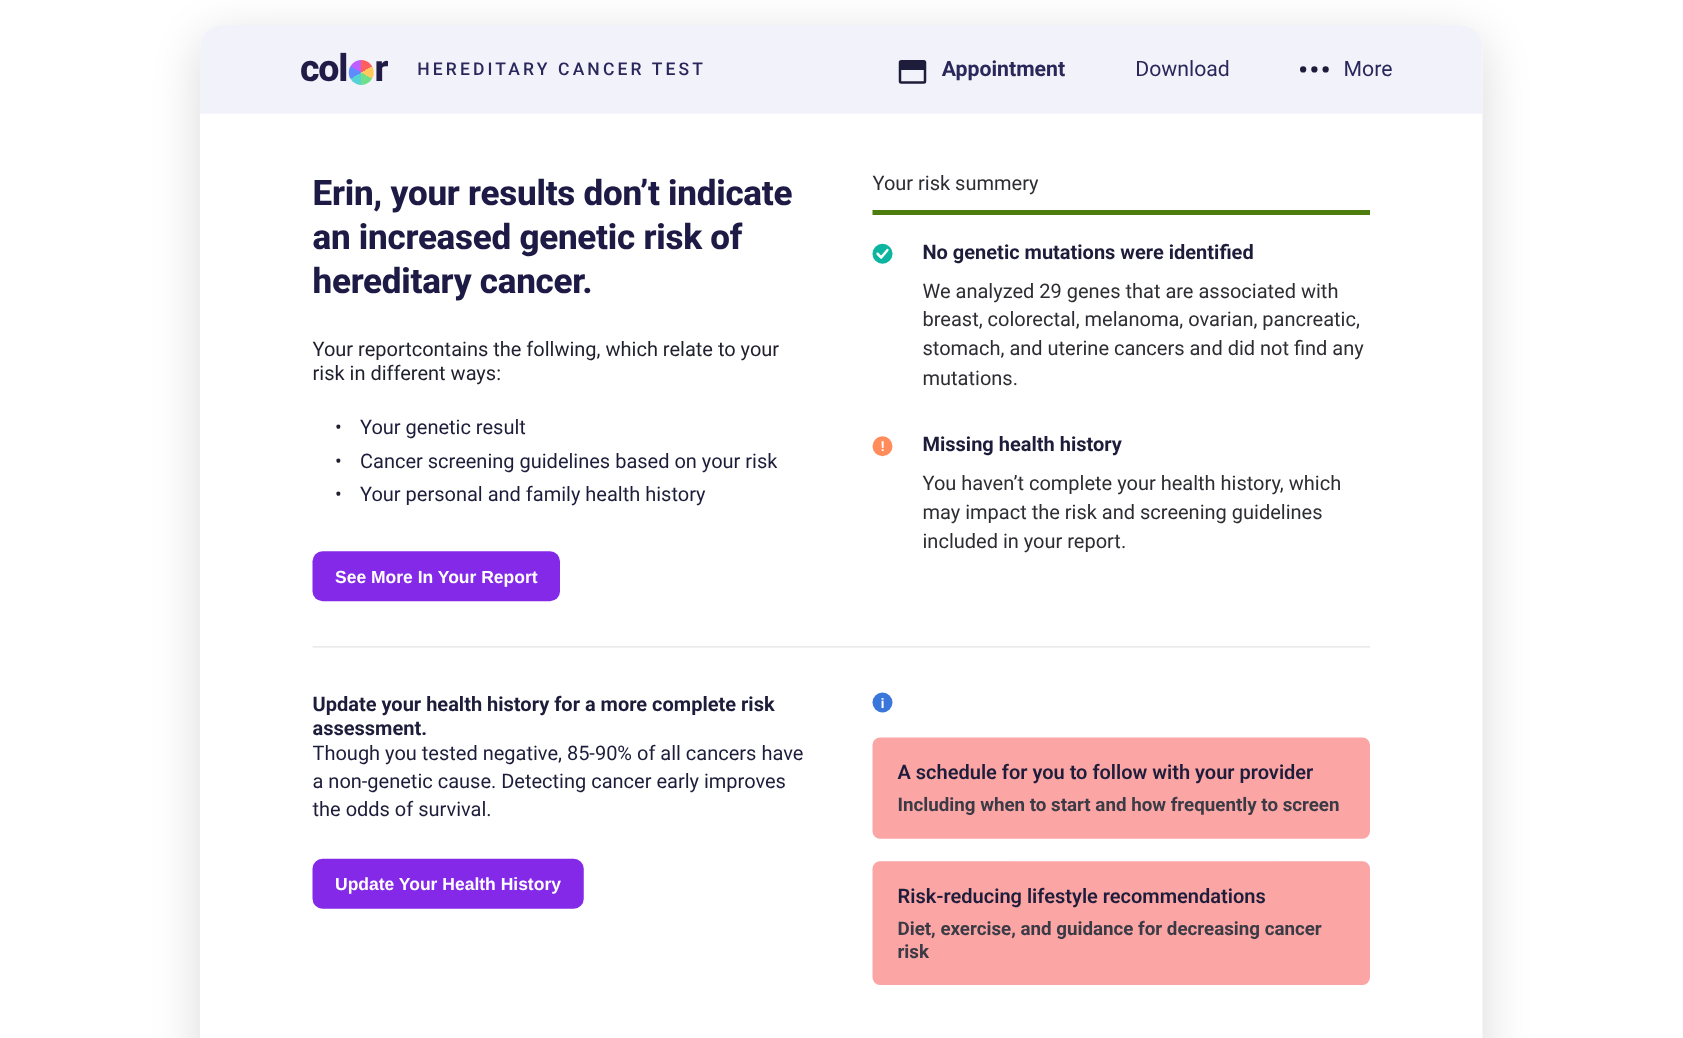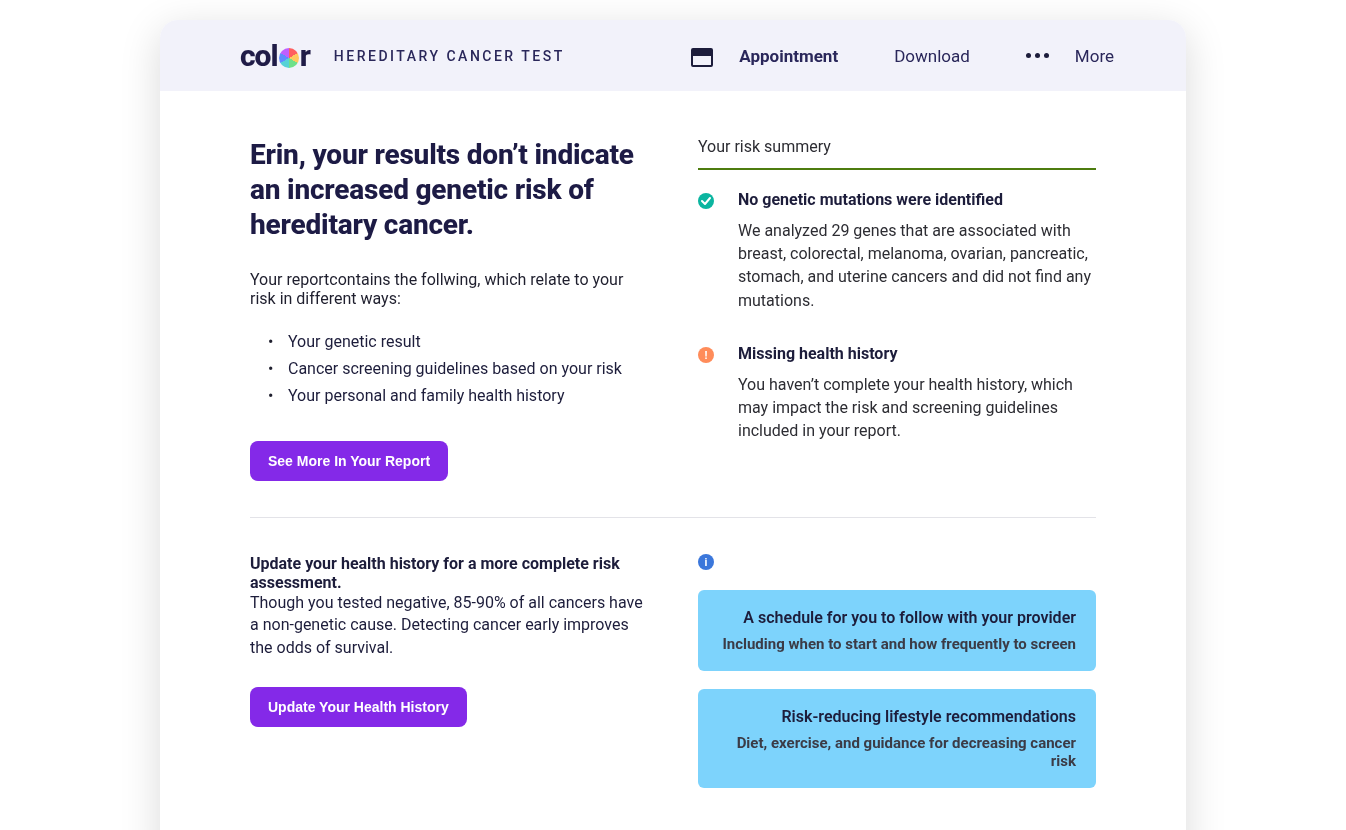--- a/index.html
+++ b/index.html
@@ -52,21 +52,21 @@
     margin-left: auto;
     display: flex;
     align-items: center;
     gap: 56px;
     font-size: 17px;
     color: #2a275a;
   }
   .nav-item {
     display: flex;
     align-items: center;
-    gap: 26px;
+    gap: 12px;
     cursor: pointer;
   }
   .nav-item.appointment { font-weight: 700; }
   .calendar-icon {
     width: 22px; height: 22px;
     position: relative;
   }
   .calendar-icon::before {
     content: "";
     position: absolute;
@@ -143,21 +143,21 @@
     padding: 12px 18px;
     border-radius: 8px;
     border: none;
     cursor: pointer;
   }
 
   .summary-heading {
     font-size: 16px;
     color: #2d2d33;
     padding-bottom: 12px;
-    border-bottom: 2px solid #4d7c0f;
+    border-bottom: 4px solid #4d7c0f;
     margin-bottom: 20px;
   }
   .summary-item {
     display: flex;
     gap: 24px;
     margin-bottom: 32px;
   }
   .summary-item .icon {
     flex: 0 0 16px;
     width: 16px;
@@ -212,25 +212,24 @@
     line-height: 1.4;
   }
 
   .guidelines-head {
     display: flex;
     align-items: center;
     gap: 14px;
     margin-bottom: 20px;
   }
   .guideline-card {
-    background: #7dd3fc;
+    background: #fca5a5;
     border-radius: 6px;
     padding: 18px 20px;
     margin-bottom: 18px;
-    text-align: right;
   }
   .guideline-card .title {
     font-weight: 600;
     font-size: 16px;
     color: #1d1d3b;
   }
   .guideline-card .sub {
     margin-top: 8px;
     font-size: 15px;
     color: #3b3b46;

